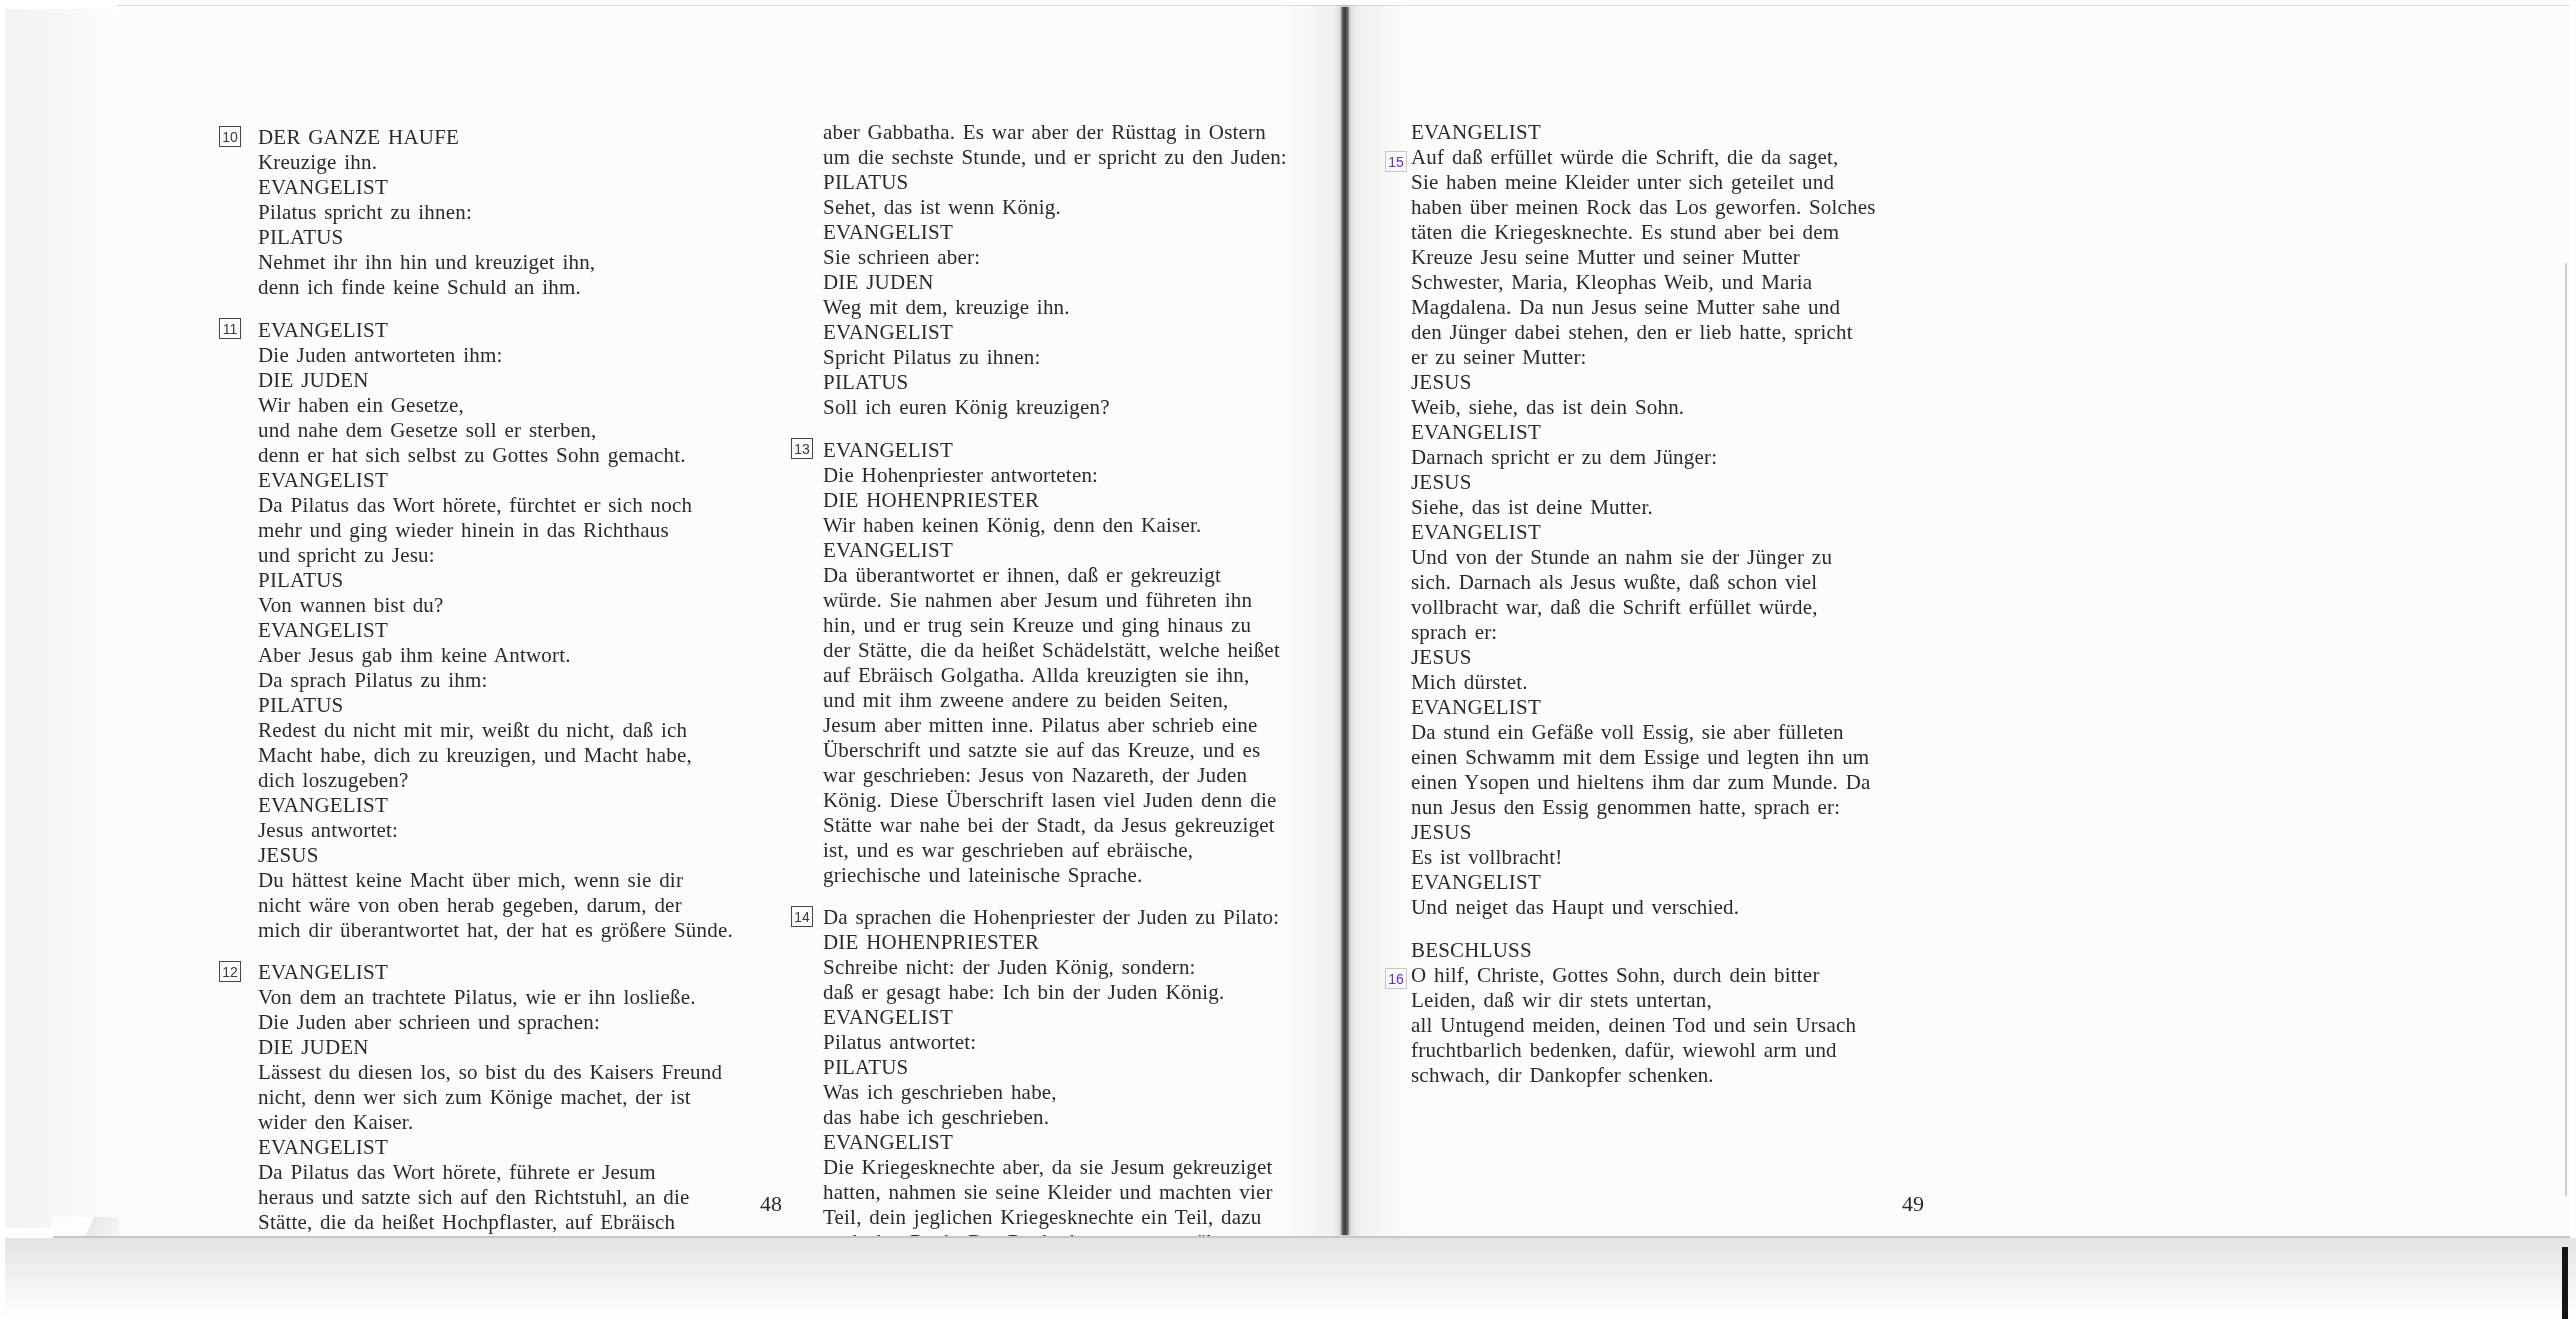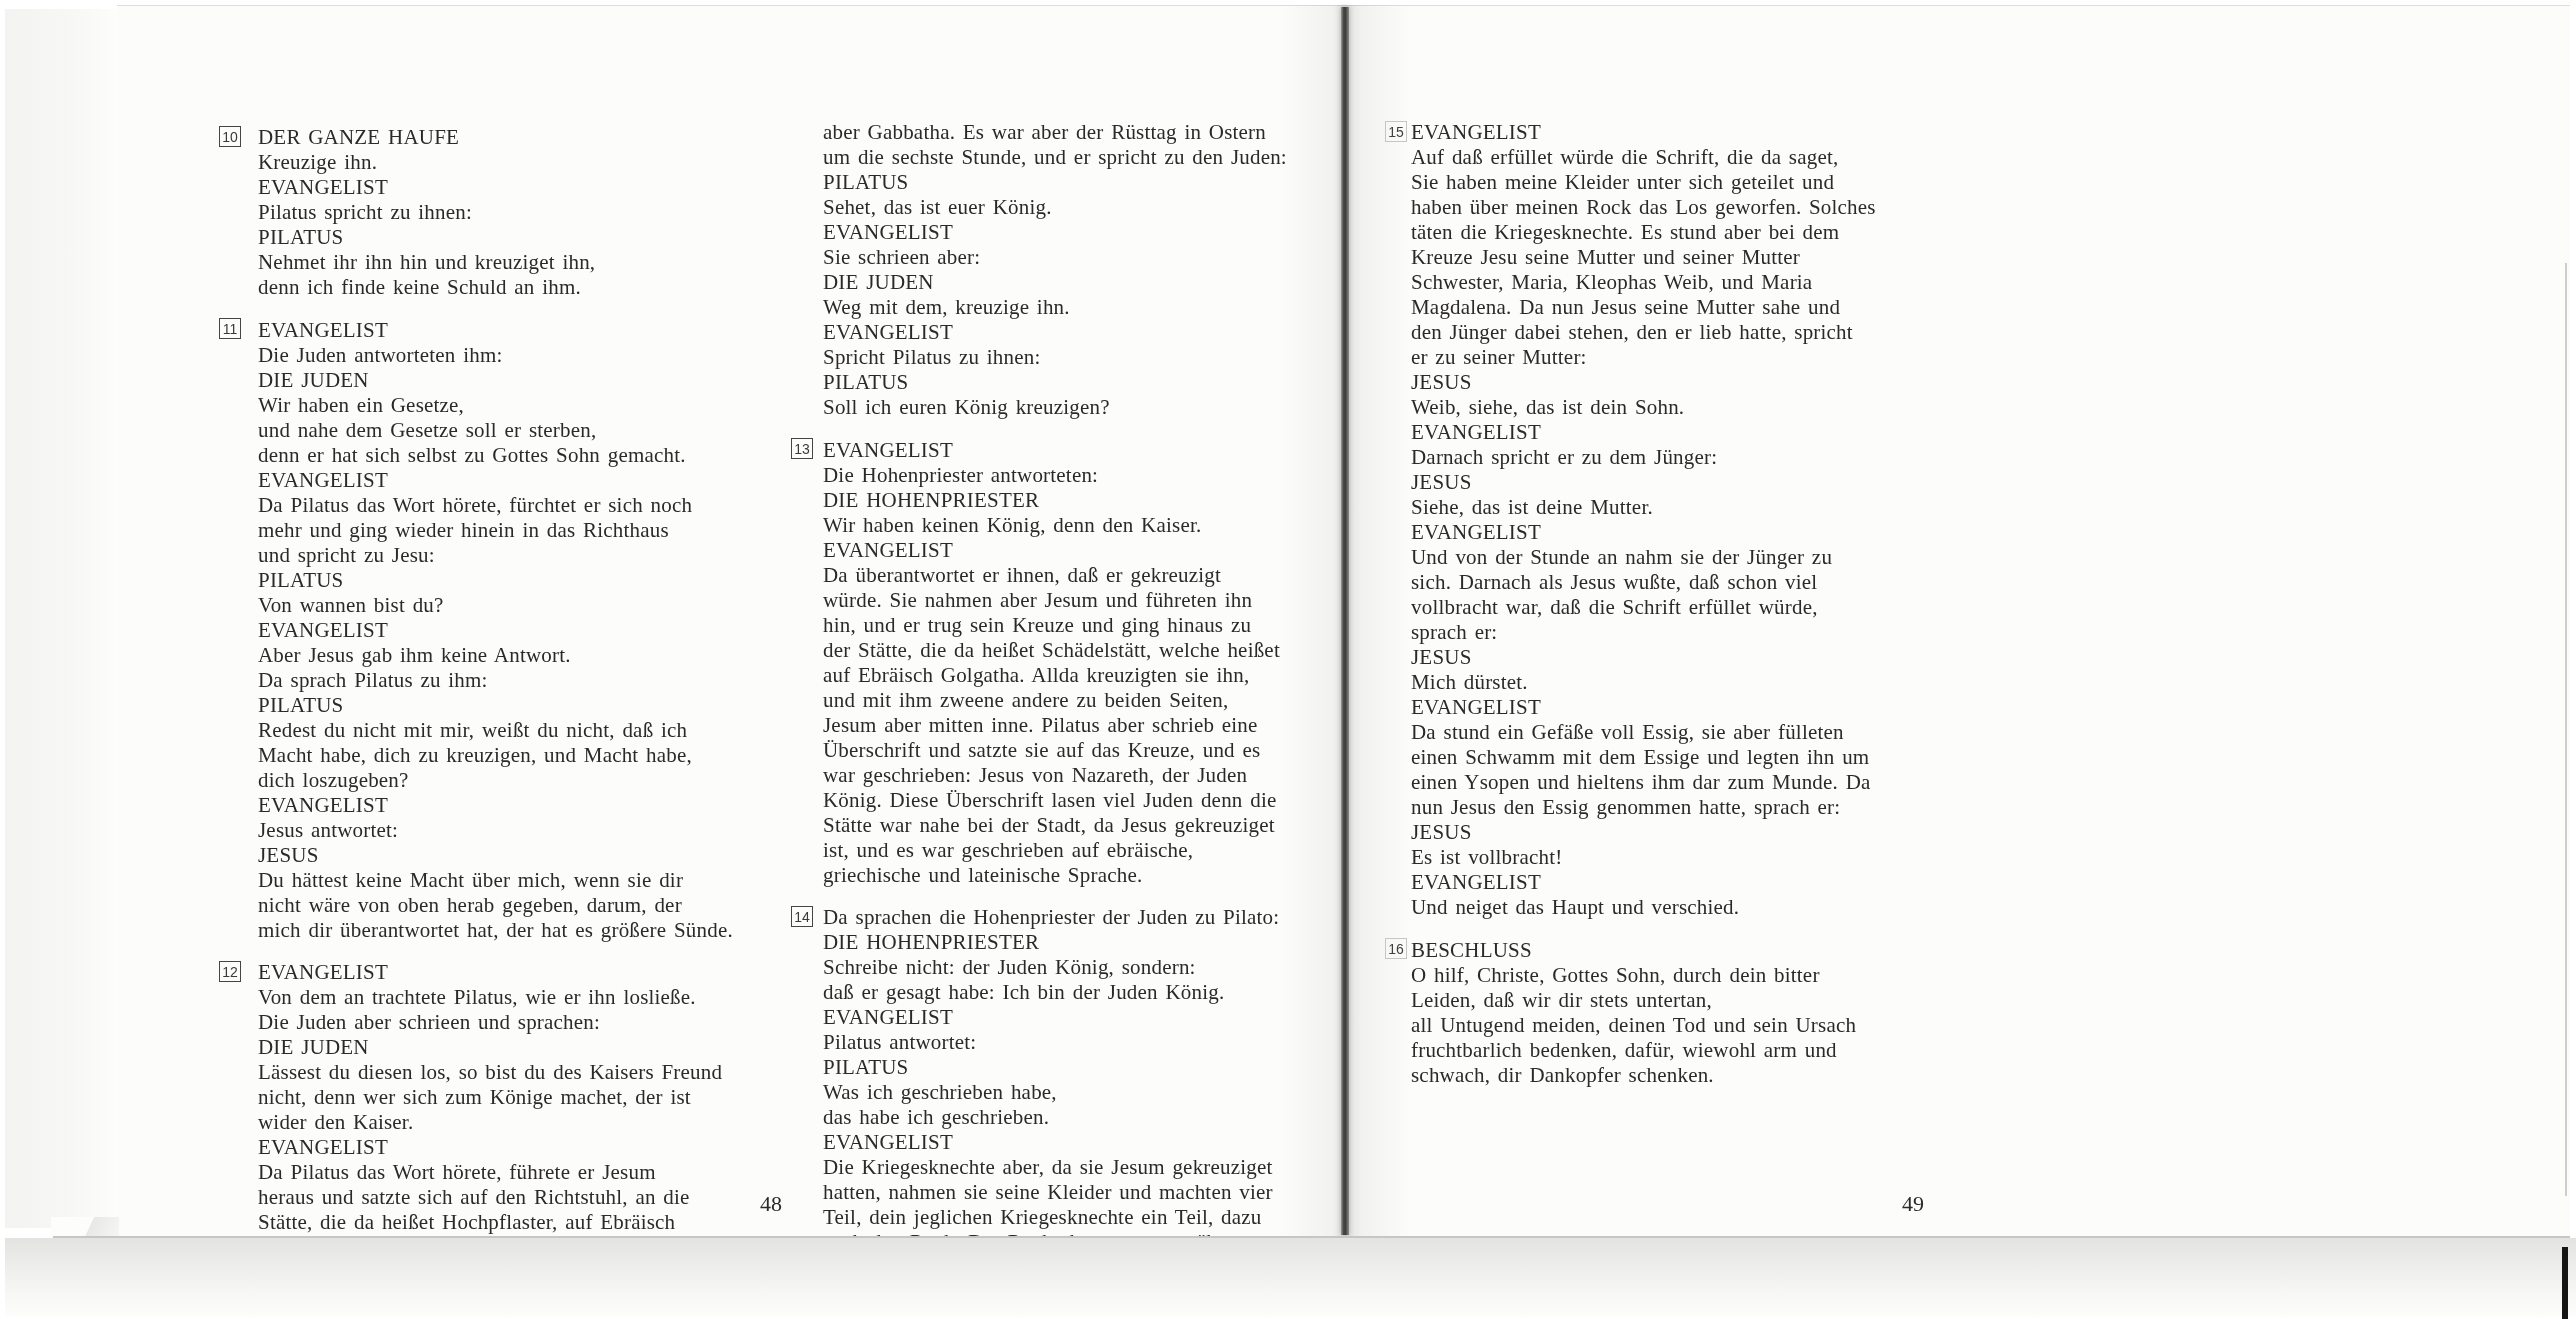--- a/index.html
+++ b/index.html
@@ -35,21 +35,21 @@
   #col3{left:1411px;top:80px;width:525px;}
   .section{position:relative;margin-top:40px;}
   .section + .section{margin-top:17.5px;}
   .line{height:25px;}
   .tracknum{position:absolute;top:0.9px;width:22px;height:21px;border:1.8px solid #454542;
             font-family:"Liberation Sans","DejaVu Sans",sans-serif;font-size:14px;line-height:21px;
             text-align:center;color:#3a3a38;letter-spacing:0;word-spacing:0;box-sizing:border-box;}
   #col1 .tracknum{left:-39px;}
   #col2 .tracknum{left:-32px;}
   #col3 .tracknum{left:-26px;}
-  .tracknum.faint{border-color:#c6c6c2;color:#404040;}
+  .tracknum.faint{border-color:#c6c6c2;color:#6d28d9;margin-top:30px;}
   .pagenum{position:absolute;top:1191px;font-size:22px;color:#2b2a27;text-align:center;}
   #pagenum-left{left:760px;}
   #pagenum-right{left:1902px;}
 </style>
 </head>
 <body>
 
 <div class="scan">
 
   <div class="underpage"></div>
@@ -111,21 +111,21 @@
         <div class="line">Da Pilatus das Wort hörete, führete er Jesum</div>
         <div class="line">heraus und satzte sich auf den Richtstuhl, an die</div>
         <div class="line">Stätte, die da heißet Hochpflaster, auf Ebräisch</div>
       </div>
     </div>
   <div class="col" id="col2">
       <div class="section">
         <div class="line">aber Gabbatha. Es war aber der Rüsttag in Ostern</div>
         <div class="line">um die sechste Stunde, und er spricht zu den Juden:</div>
         <div class="line">PILATUS</div>
-        <div class="line">Sehet, das ist euer König.</div>
+        <div class="line">Sehet, das ist wenn König.</div>
         <div class="line">EVANGELIST</div>
         <div class="line">Sie schrieen aber:</div>
         <div class="line">DIE JUDEN</div>
         <div class="line">Weg mit dem, kreuzige ihn.</div>
         <div class="line">EVANGELIST</div>
         <div class="line">Spricht Pilatus zu ihnen:</div>
         <div class="line">PILATUS</div>
         <div class="line">Soll ich euren König kreuzigen?</div>
       </div>
       <div class="section">

